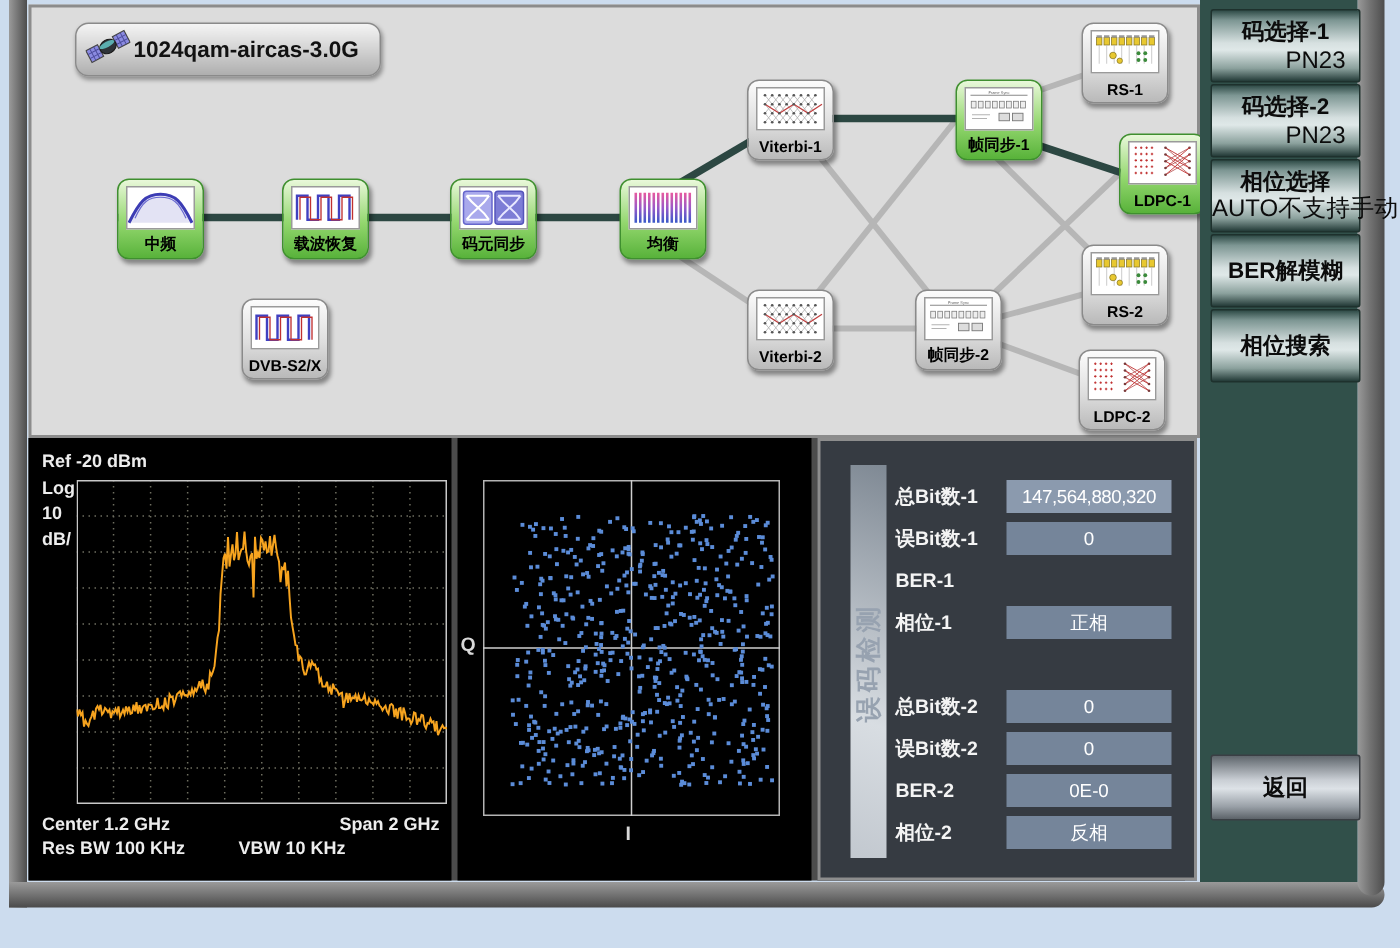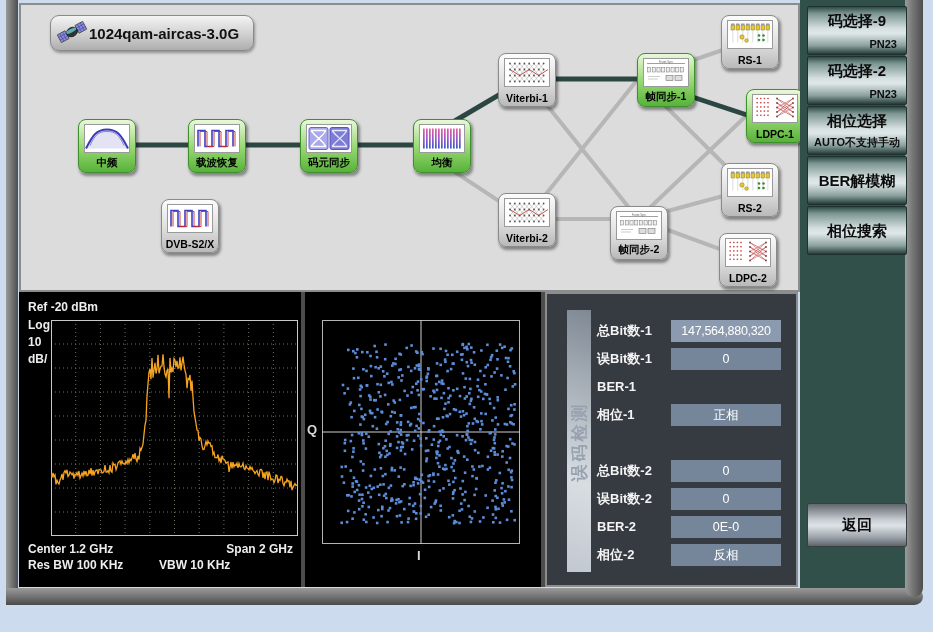--- a/index.html
+++ b/index.html
@@ -63,21 +63,21 @@
   .stat-value.wide{background:#8b9aae;letter-spacing:-0.3px;}
 
   
   #sidebar{left:800px;top:0;width:105px;height:588px;background:#31504a;}
   .side-btn{position:absolute;left:7px;width:98px;height:47px;border:1px solid #1e312d;
     border-radius:2px;
     background:linear-gradient(180deg,#2f4b47 0%,#7d9693 14%,#d6e0e0 46%,#dfe8e8 56%,#8ba19d 82%,#243b38 100%);
     color:#0c0c0c;}
   .side-btn .main{position:absolute;left:0;top:5px;width:100%;text-align:center;
     font-size:15px;font-weight:bold;white-space:nowrap;}
-  .side-btn .sub{position:absolute;right:9px;bottom:4px;font-size:11px;font-weight:bold;white-space:nowrap;}
+  .side-btn .sub{position:absolute;right:9px;bottom:4px;font-size:16px;font-weight:normal;white-space:nowrap;}
   .side-btn .sub.center{left:0;right:0;text-align:center;}
   .side-btn.single .main{top:50%;transform:translateY(-50%);}
   #back-button{position:absolute;left:7px;top:503px;width:98px;height:42px;
     border:1px solid #3a3f44;border-radius:2px;
     background:linear-gradient(180deg,#5f666c 0%,#c9ced4 38%,#dde2e7 52%,#9aa1a8 80%,#5c6369 100%);
     color:#0c0c0c;font-size:15px;font-weight:bold;display:flex;align-items:center;justify-content:center;}
 </style>
 </head>
 <body>
 
@@ -305,21 +305,21 @@
             <rect x="27" y="8" width="3.2" height="4.5" fill="#eee" stroke="#777" stroke-width="0.5"></rect>
             <rect x="31.700000000000003" y="8" width="3.2" height="4.5" fill="#eee" stroke="#777" stroke-width="0.5"></rect>
             <rect x="36.4" y="8" width="3.2" height="4.5" fill="#eee" stroke="#777" stroke-width="0.5"></rect>
             <rect x="22" y="16" width="7" height="5" fill="#ddd" stroke="#777" stroke-width="0.6"></rect>
             <rect x="31" y="16" width="7" height="5" fill="#ddd" stroke="#777" stroke-width="0.6"></rect>
             <path d="M4,17 h12 M4,19.5 h10" stroke="#aaa" stroke-width="0.6"></path>
           </svg>
         </div>
         <div class="blabel">帧同步-1</div>
       </div>
-      <div class="block off" style="left: 589px; top: 188px; margin-top: 13px;">
+      <div class="block off" style="left: 589px; top: 188px;">
         <div class="bicon">
           <svg viewBox="0 0 44 26">
             <rect x="1" y="1" width="42" height="24" fill="#fff"></rect>
             <line x1="3" y1="4" x2="41" y2="4" stroke="#888" stroke-width="0.8"></line>
             <text x="15" y="3.4" font-size="2.6" fill="#666">Frame Sync</text>
             <rect x="3.5" y="8" width="3.2" height="4.5" fill="#eee" stroke="#777" stroke-width="0.5"></rect>
             <rect x="8.2" y="8" width="3.2" height="4.5" fill="#eee" stroke="#777" stroke-width="0.5"></rect>
             <rect x="12.9" y="8" width="3.2" height="4.5" fill="#eee" stroke="#777" stroke-width="0.5"></rect>
             <rect x="17.6" y="8" width="3.2" height="4.5" fill="#eee" stroke="#777" stroke-width="0.5"></rect>
             <rect x="22.3" y="8" width="3.2" height="4.5" fill="#eee" stroke="#777" stroke-width="0.5"></rect>
@@ -1219,21 +1219,21 @@
           <div class="stat-label">相位-2</div>
           <div class="stat-value">反相</div>
         </div>
       </div>
   </div>
 </div>
 
 <div id="sidebar" class="abs">
   <div id="sidebar-buttons">
       <div class="side-btn" style="top: 6px;">
-        <div class="main">码选择-9</div>
+        <div class="main">码选择-1</div>
         <div class="sub">PN23</div>
       </div>
       <div class="side-btn" style="top: 56px;">
         <div class="main">码选择-2</div>
         <div class="sub">PN23</div>
       </div>
       <div class="side-btn" style="top: 106px;">
         <div class="main">相位选择</div>
         <div class="sub center">AUTO不支持手动</div>
       </div>

